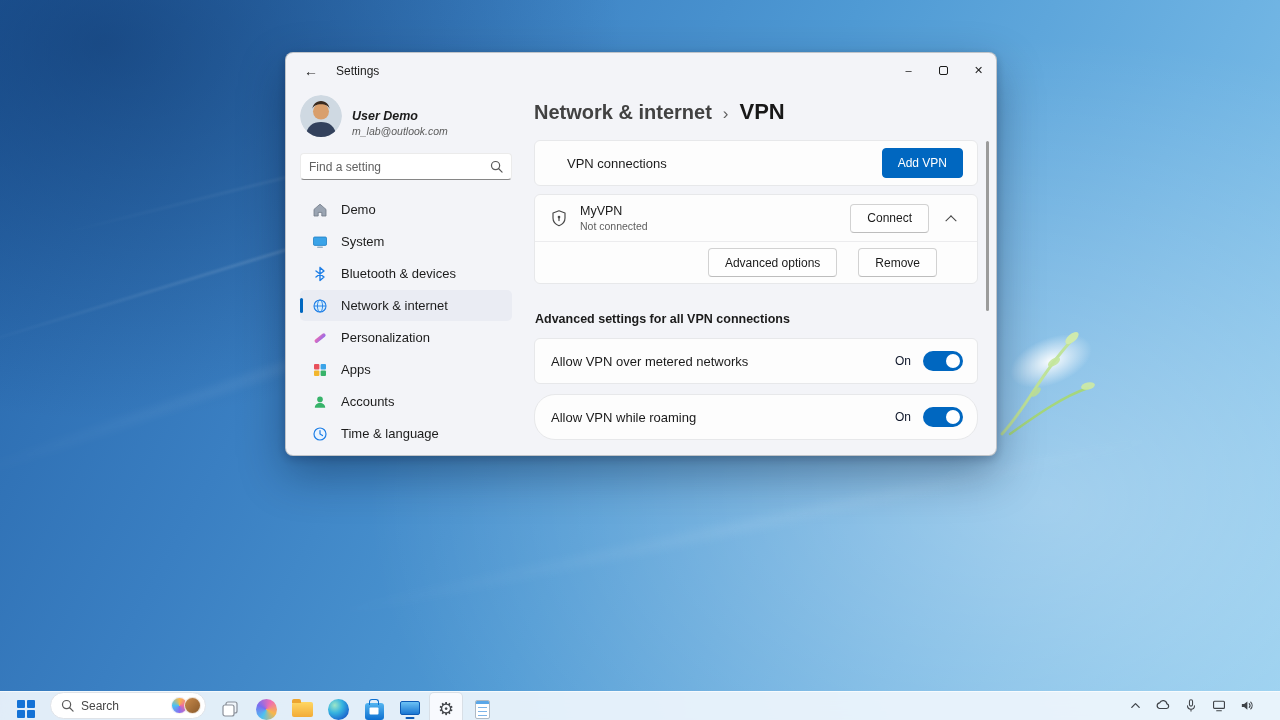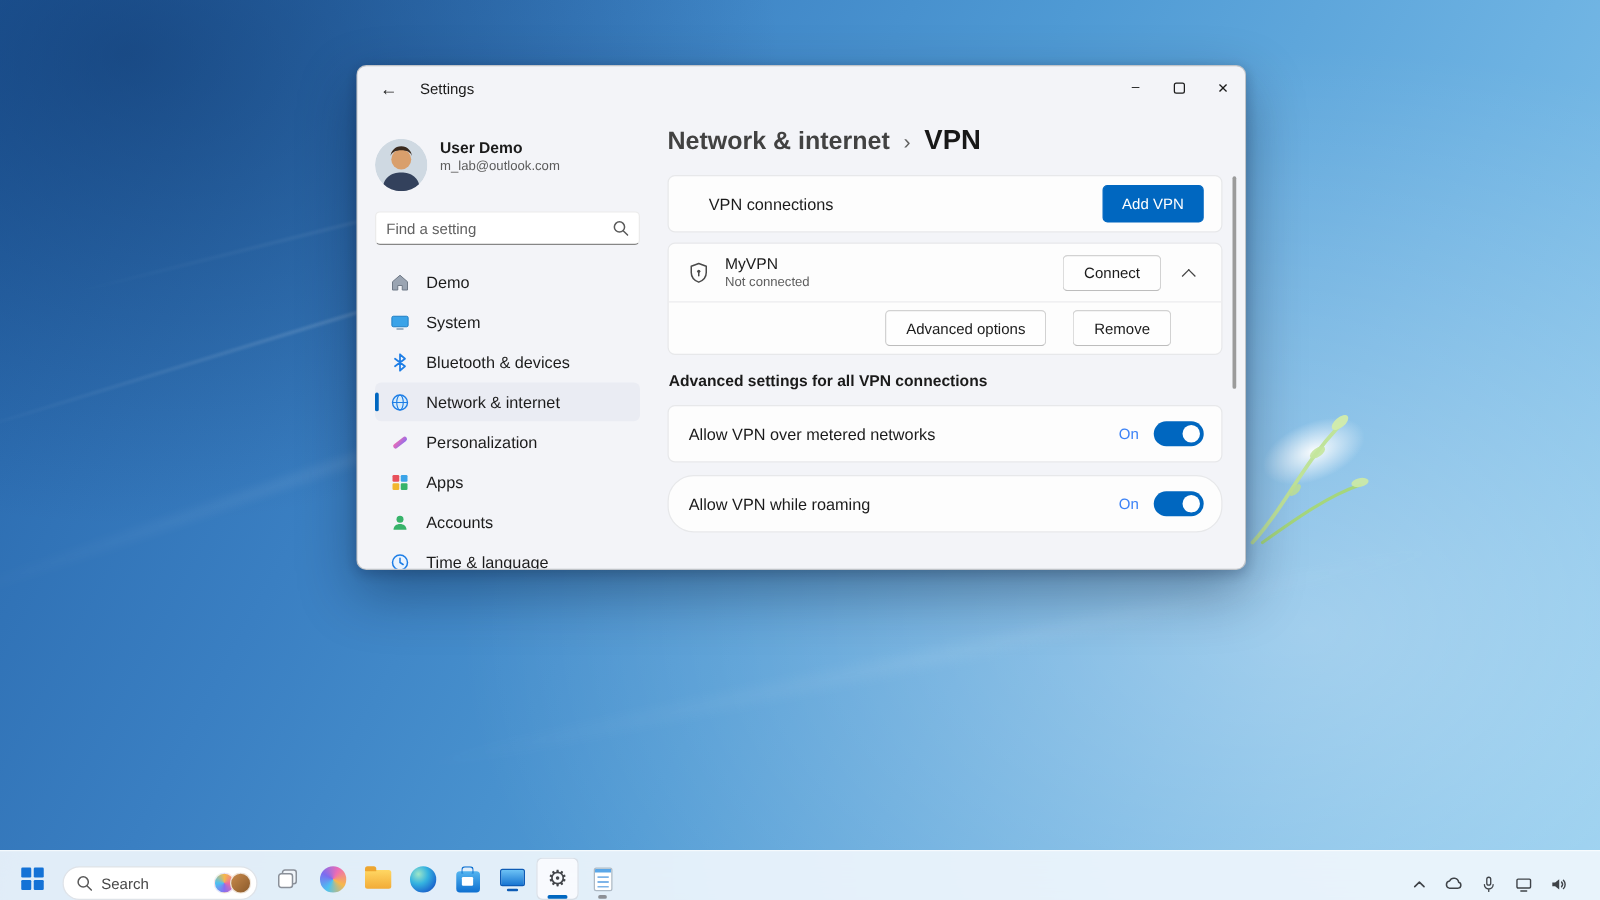--- a/index.html
+++ b/index.html
@@ -36,21 +36,21 @@
   .tb-title { font-size:12px; color:#1b1b1b; margin-left:10px; }
   .win-controls { position:absolute; right:0; top:0; height:36px; display:flex; }
   .wc-btn { width:35px; height:34px; display:flex; align-items:center; justify-content:center;
     font-size:11px; color:#1b1b1b; }
   .maxbox { width:9px; height:9px; border:1px solid #1b1b1b; border-radius:2px; display:block; }
 
   .wbody { flex:1; display:flex; min-height:0; }
 
   
   .sidebar { width:238px; flex:0 0 238px; padding:6px 12px 0 14px; }
-  .profile { display:flex; align-items:flex-start; margin-top:16px; }
+  .profile { display:flex; align-items:flex-end; margin-top:0;font-style:italic; }
   .avatar { width:42px; height:42px; border-radius:50%; overflow:hidden; flex:0 0 42px; }
   .p-text { margin-left:10px; }
   .p-name { font-size:12.5px; font-weight:700; color:#1b1b1b; }
   .p-email { font-size:10.5px; color:#5c5c5c; margin-top:2px; }
   .find { margin-top:16px; height:27px; background:#fff; border:1px solid #ebebeb;
     border-bottom:1px solid #868686; border-radius:4px; display:flex; align-items:center; padding:0 8px; }
   .find input { border:none; outline:none; flex:1; font-size:12px; color:#333; background:transparent;
     font-family:inherit; }
   .find input::placeholder { color:#616161; }
   .nav { margin-top:14px; }
@@ -84,34 +84,34 @@
   .vpn-meta { margin-left:11px; }
   .vpn-name { font-size:12.5px; color:#1b1b1b; }
   .vpn-status { font-size:10.5px; color:#5e5e5e; margin-top:2px; }
   .vpn-actions { margin-left:auto; display:flex; align-items:center; }
   .expander { width:32px; height:29px; margin-left:6px; display:flex; align-items:center; justify-content:center; }
   .chev-up { width:8px; height:8px; border-left:1.5px solid #444; border-top:1.5px solid #444;
     transform:rotate(45deg) translate(2px,2px); display:block; }
   .group-extra { border-top:1px solid #ececee; height:42px; display:flex; align-items:center;
     justify-content:flex-end; gap:21px; padding-right:40px; }
 
-  .sec-header { margin-top:14px; font-size:12.5px; font-weight:700; color:#1b1b1b; padding-left:1px; }
+  .sec-header { margin-top:28px; font-size:12.5px; font-weight:700; color:#1b1b1b; padding-left:1px; }
   .toggle-card { margin-top:12px; }
   .toggle-card + .toggle-card { margin-top:10px;border-radius:21px; }
   .toggle-right { margin-left:auto; display:flex; align-items:center; }
-  .toggle-state { font-size:12px; color:#3b82f6; margin-right:12px; }
+  .toggle-state { font-size:12px; color:#0f172a; margin-right:12px; }
   .switch { width:40px; height:20px; border-radius:10px; background:#0067c0; position:relative; }
   .switch .knob { position:absolute; right:3px; top:3px; width:14px; height:14px; border-radius:50%; background:#fff; }
 
   .scroll-thumb { position:absolute; right:7px; top:52px; width:3px; height:170px; background:#9b9b9b; border-radius:2px; }
 
   
-  .taskbar { position:fixed; left:0; right:0; bottom:0; height:40px;
+  .taskbar { position:fixed; left:0; right:0; bottom:0; height:29px;
     background:rgba(238,245,252,.93); border-top:1px solid rgba(255,255,255,.65);
-    backdrop-filter:blur(8px); display:flex; align-items:flex-end; padding:0 8px; }
+    backdrop-filter:blur(8px); display:flex; align-items:flex-start; padding:0 8px; }
   .tb-btn { width:34px; height:34px; border-radius:5px; display:flex; align-items:center;
     justify-content:center; position:relative; margin:0 1px; }
   .tb-btn.active { background:rgba(255,255,255,.75); box-shadow:inset 0 0 0 1px rgba(120,140,160,.25); }
   .indicator { position:absolute; bottom:1px; left:50%; transform:translateX(-50%);
     height:3px; width:7px; border-radius:2px; background:#8d9096; }
   .tb-btn.active .indicator { width:16px; background:#0067c0; }
 
   .start-logo { display:grid; grid-template-columns:8px 8px; grid-template-rows:8px 8px; gap:1.5px; }
   .start-logo span { background:#1472d6; border-radius:1px; }
 

